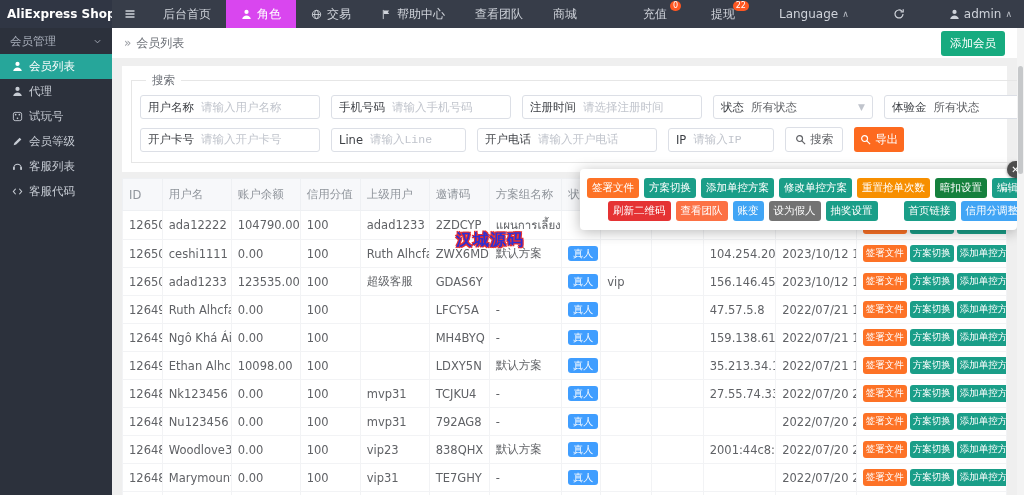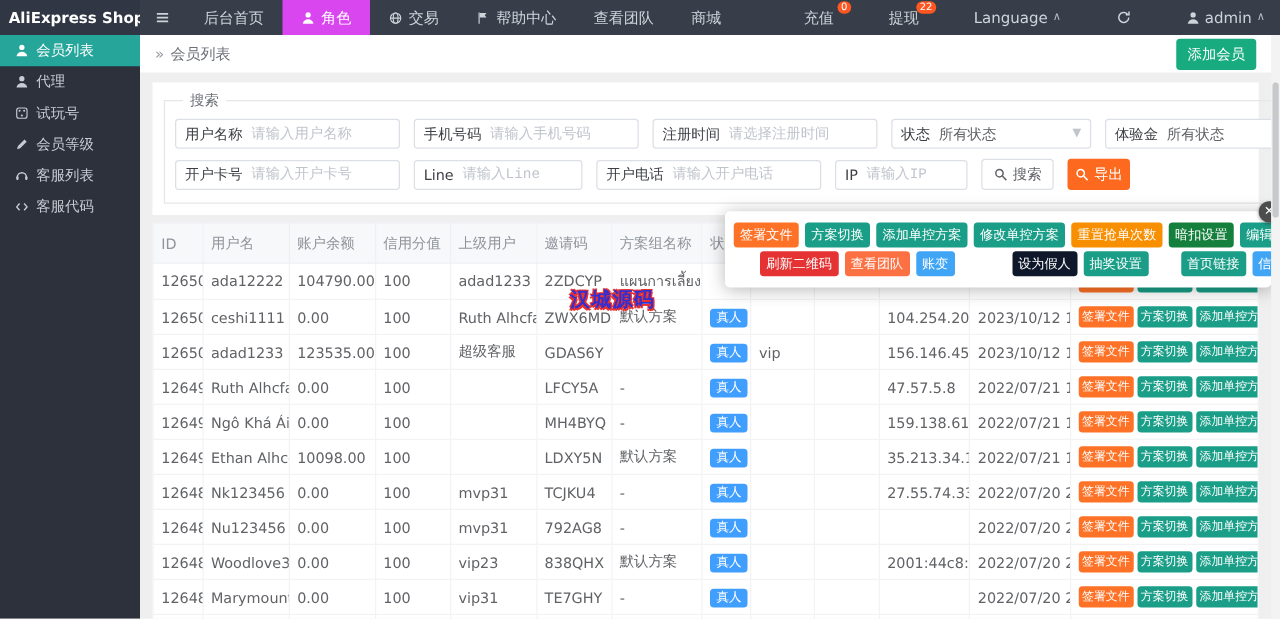--- a/index.html
+++ b/index.html
@@ -122,20 +122,26 @@
           <circle cx="6" cy="3.2" r="2.3"></circle>
           <path d="M1.3 11c.5-2.6 2.4-4 4.7-4s4.2 1.4 4.7 4z"></path>
         </svg>
       <span>admin</span>
       <span class="chev">∧</span>
     </div>
   </div>
 </div>
 
 <div class="sidebar">
+  <div class="side-section">
+    <span>会员管理</span>
+    <svg width="9" height="9" viewBox="0 0 10 10" fill="none" stroke="#a9afbb">
+        <path d="M2 3.5l3 3 3-3"></path>
+      </svg>
+  </div>
   <div class="side-item active">
     <svg width="11" height="11" viewBox="0 0 12 12" fill="currentColor">
         <circle cx="6" cy="3.2" r="2.3"></circle>
         <path d="M1.3 11c.5-2.6 2.4-4 4.7-4s4.2 1.4 4.7 4z"></path>
       </svg>
     <span>会员列表</span>
   </div>
   <div class="side-item">
     <svg width="11" height="11" viewBox="0 0 12 12" fill="currentColor">
         <circle cx="6" cy="3.2" r="2.3"></circle>
@@ -501,21 +507,21 @@
         <button class="pop-btn" style="background-color: rgb(26, 158, 136);">添加单控方案</button>
         <button class="pop-btn" style="background-color: rgb(26, 158, 136);">修改单控方案</button>
         <button class="pop-btn" style="background-color: rgb(247, 143, 0);">重置抢单次数</button>
         <button class="pop-btn" style="background-color: #15803d;">暗扣设置</button>
         <button class="pop-btn" style="background-color: rgb(26, 158, 136);">编辑</button>
     </div>
     <div class="popup-row indent">
       <button class="pop-btn" style="background-color: rgb(229, 51, 52);">刷新二维码</button>
         <button class="pop-btn" style="background-color: rgb(252, 113, 68);">查看团队</button>
         <button class="pop-btn" style="background-color: rgb(65, 165, 245);">账变</button>
-        <button class="pop-btn" style="background-color: #0f172a; margin-left: 41px;">设为假人</button>
+        <button class="pop-btn" style="background-color: #737373;">设为假人</button>
         <button class="pop-btn" style="background-color: rgb(26, 158, 136);">抽奖设置</button>
         <button class="pop-btn" style="background-color: rgb(26, 158, 136); margin-left: 21px;">首页链接</button>
         <button class="pop-btn" style="background-color: rgb(65, 165, 245);">信用分调整</button>
     </div>
   </div>
 
   <div class="watermark">汉城源码</div>
 </div>
 
 <div class="scrollbar">

